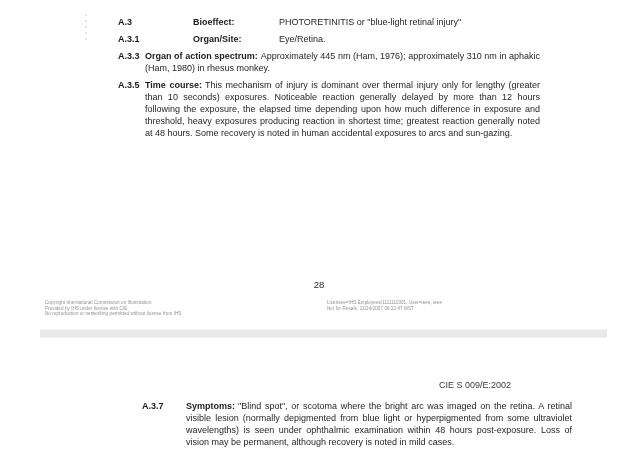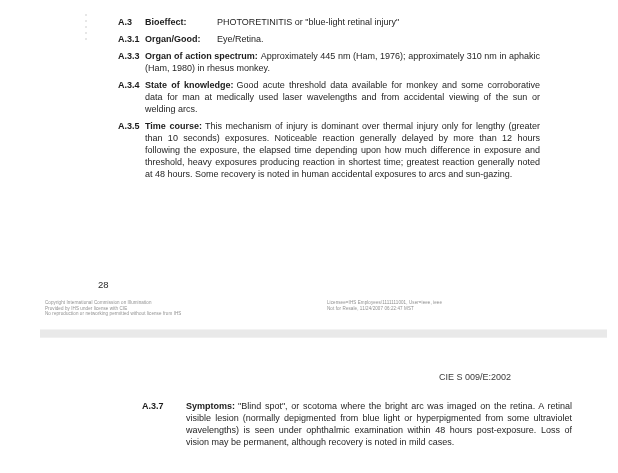--- a/index.html
+++ b/index.html
@@ -39,32 +39,33 @@
     color: #262626;
   }
   .lbl {
     font-weight: bold;
     color: #1c1c1c;
     margin-right: 3px;
   }
   .row.tab .body { text-align: left; }
   .row.tab .lbl {
     display: inline-block;
-    width: 72px;
+    width: 86px;
     margin-right: 0;
+    margin-left: 48px;
   }
 
   
   .footline {
     position: absolute;
     top: 279px;
     left: 98px;
     width: 442px;
     display: flex;
-    justify-content: flex-start;
+    justify-content: center;
     font-size: 9.5px;
     color: #2a2a2a;
   }
   .fineprint {
     position: absolute;
     top: 300px;
     font-size: 4.5px;
     line-height: 5.6px;
     color: #8f8f8f;
     letter-spacing: 0.1px;
@@ -92,21 +93,21 @@
     width: 567px;
     height: 7px;
     background: #e9e9e9;
     border-top: 1px solid #f3f3f3;
     border-bottom: 1px solid #f0f0f0;
   }
 
   
   .p2header {
     position: absolute;
-    top: 372px;
+    top: 380px;
     right: 140px;
     font-size: 9px;
     color: #3a3a3a;
   }
   .sections2 {
     position: absolute;
     top: 400px;
     left: 142px;
     width: 430px;
   }
@@ -121,33 +122,29 @@
 
   <div class="sections1">
 
     <div class="row tab">
       <div class="num">A.3</div>
       <div class="body"><b class="lbl">Bioeffect:</b><span>PHOTORETINITIS or "blue-light retinal injury"</span></div>
     </div>
 
     <div class="row tab">
       <div class="num">A.3.1</div>
-      <div class="body"><b class="lbl">Organ/Good:</b><span>Eye/Retina.</span></div>
+      <div class="body"><b class="lbl">Organ/Site:</b><span>Eye/Retina.</span></div>
     </div>
 
 
     <div class="row">
       <div class="num">A.3.3</div>
       <div class="body"><b class="lbl">Organ of action spectrum:</b><span>Approximately 445 nm (Ham, 1976); approximately 310 nm in aphakic (Ham, 1980) in rhesus monkey.</span></div>
     </div>
 
-    <div class="row">
-      <div class="num">A.3.4</div>
-      <div class="body"><b class="lbl">State of knowledge:</b><span>Good acute threshold data available for monkey and some corroborative data for man at medically used laser wavelengths and from accidental viewing of the sun or welding arcs.</span></div>
-    </div>
 
     <div class="row">
       <div class="num">A.3.5</div>
       <div class="body"><b class="lbl">Time course:</b><span>This mechanism of injury is dominant over thermal injury only for lengthy (greater than 10 seconds) exposures. Noticeable reaction generally delayed by more than 12 hours following the exposure, the elapsed time depending upon how much difference in exposure and threshold, heavy exposures producing reaction in shortest time; greatest reaction generally noted at 48 hours. Some recovery is noted in human accidental exposures to arcs and sun-gazing.</span></div>
     </div>
 
 
   </div>
 
   <div class="footline">

